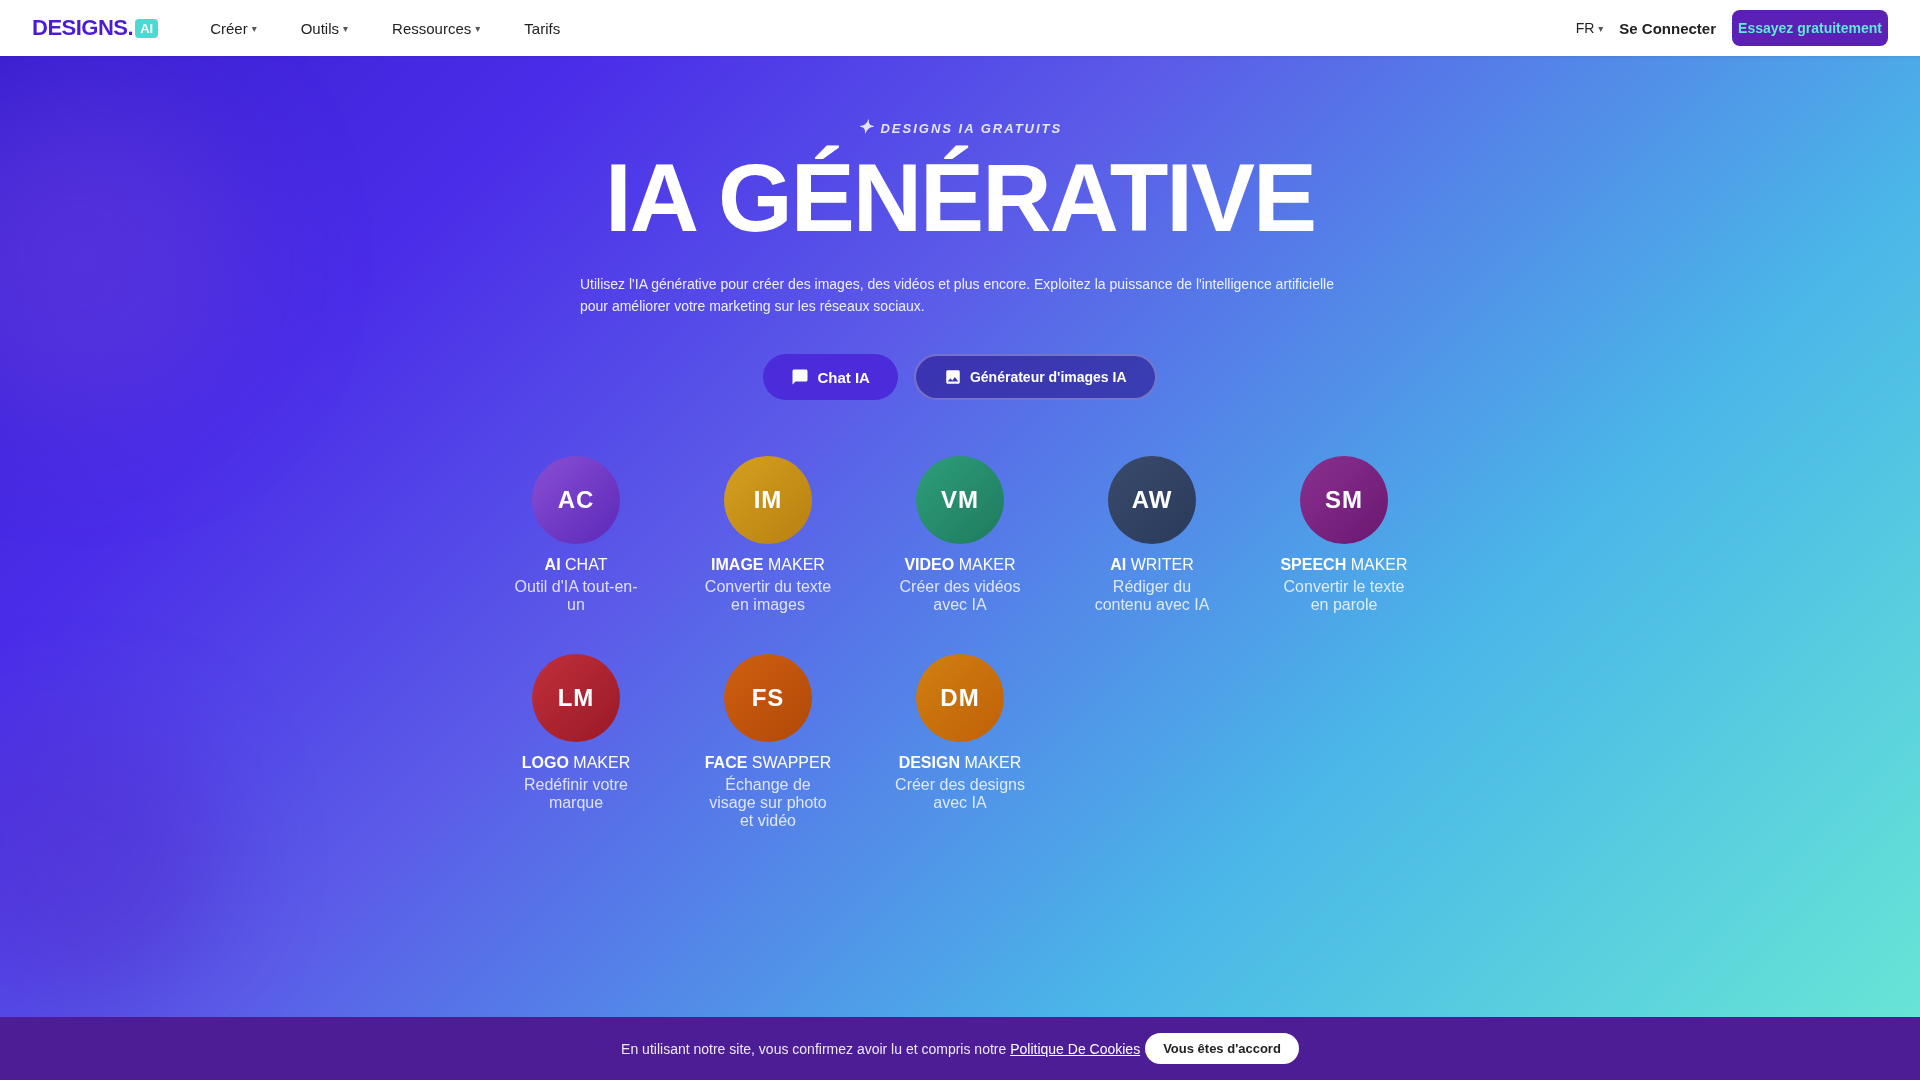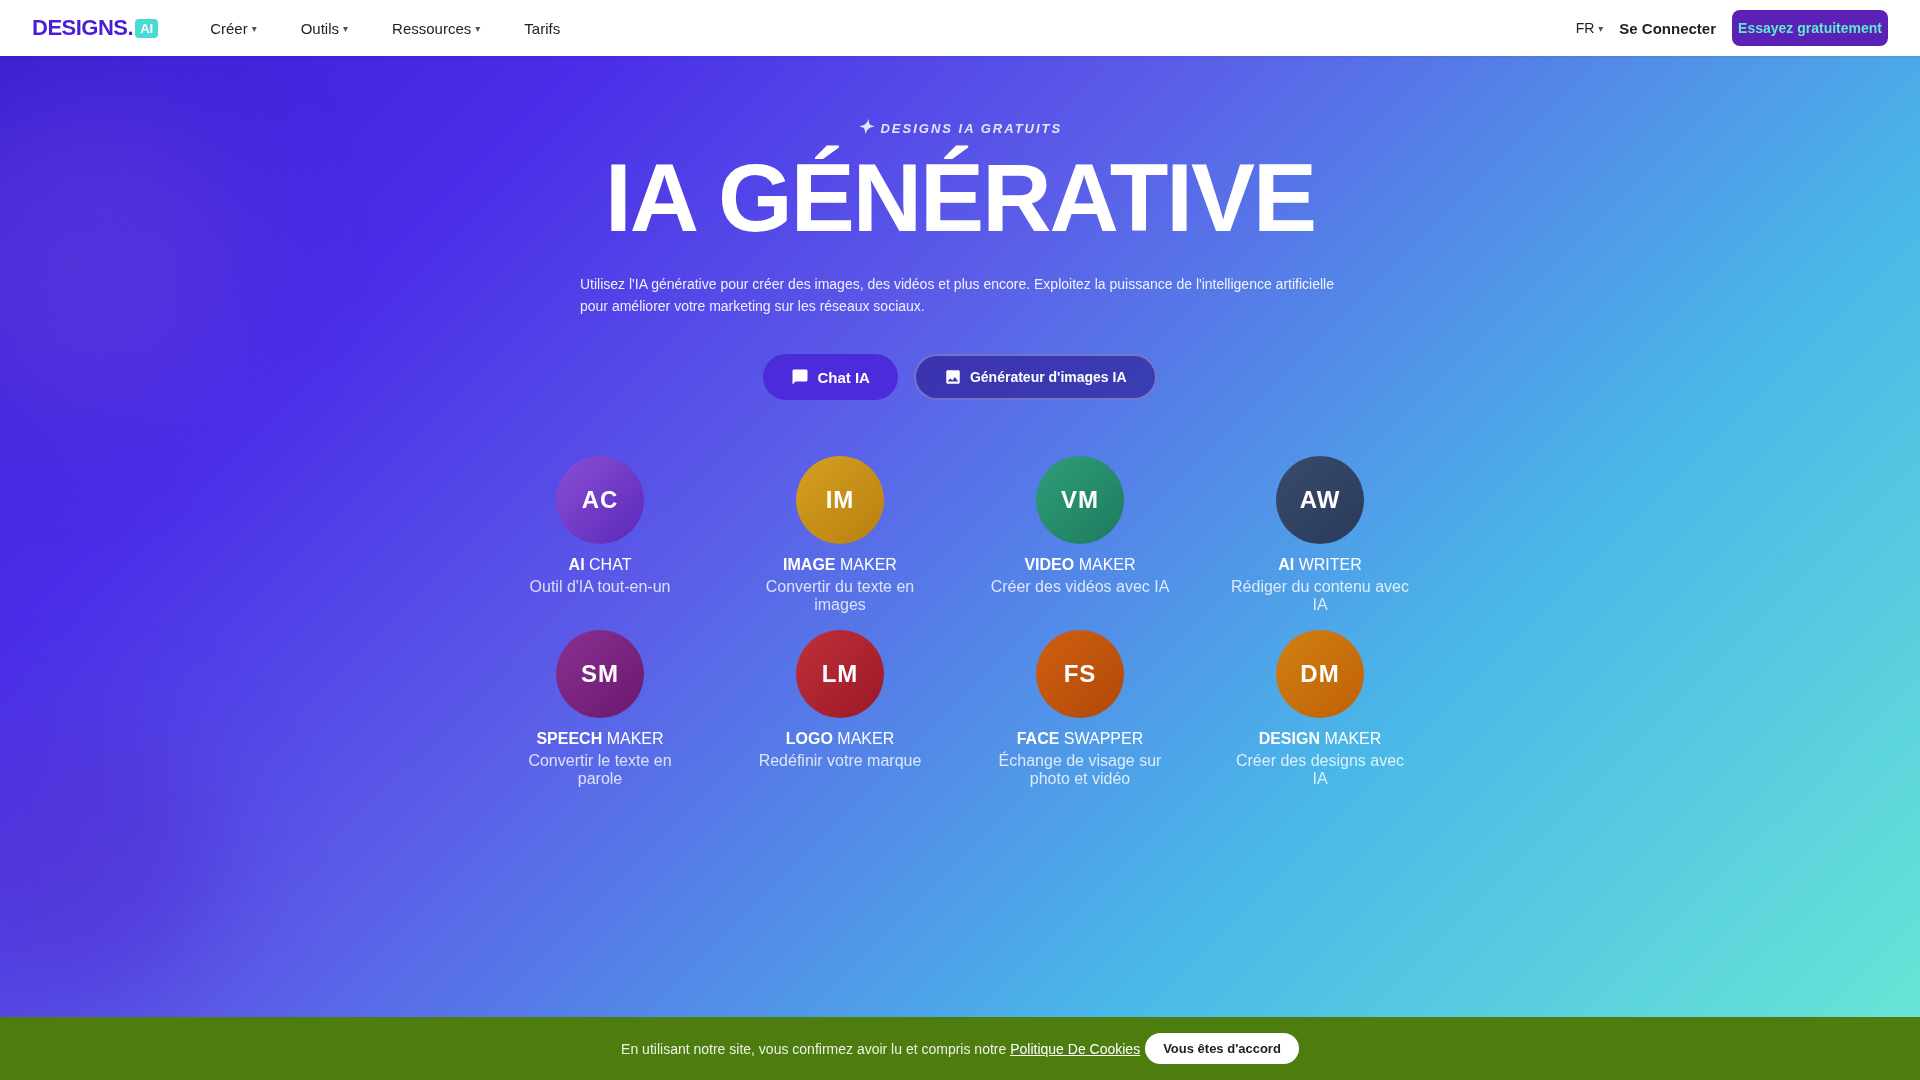--- a/index.html
+++ b/index.html
@@ -200,22 +200,22 @@
       border: 2px solid rgba(255,255,255,0.3);
       cursor: pointer;
       display: flex;
       align-items: center;
       gap: 8px;
     }
 
     
     .tools-grid {
       display: grid;
-      grid-template-columns: repeat(4, 1fr);
-      gap: 16px 60px;
+      grid-template-columns: repeat(5, 1fr);
+      gap: 40px 60px;
       width: 900px;
     }
 
     .tool-item {
       display: flex;
       flex-direction: column;
       align-items: center;
       cursor: pointer;
     }
 
@@ -258,21 +258,21 @@
     .icon-lm { background: linear-gradient(135deg, #c0303a, #9a1828); }
     .icon-fs { background: linear-gradient(135deg, #d06010, #b04808); }
     .icon-dm { background: linear-gradient(135deg, #d08010, #c06008); }
 
     
     .cookie-banner {
       position: fixed;
       bottom: 0;
       left: 0;
       right: 0;
-      background: #4d7c0f;
+      background: #4c1d95;
       color: white;
       padding: 16px 40px;
       display: flex;
       align-items: center;
       justify-content: center;
       gap: 5px;
       font-size: 14px;
       z-index: 200;
     }
     .cookie-text {

